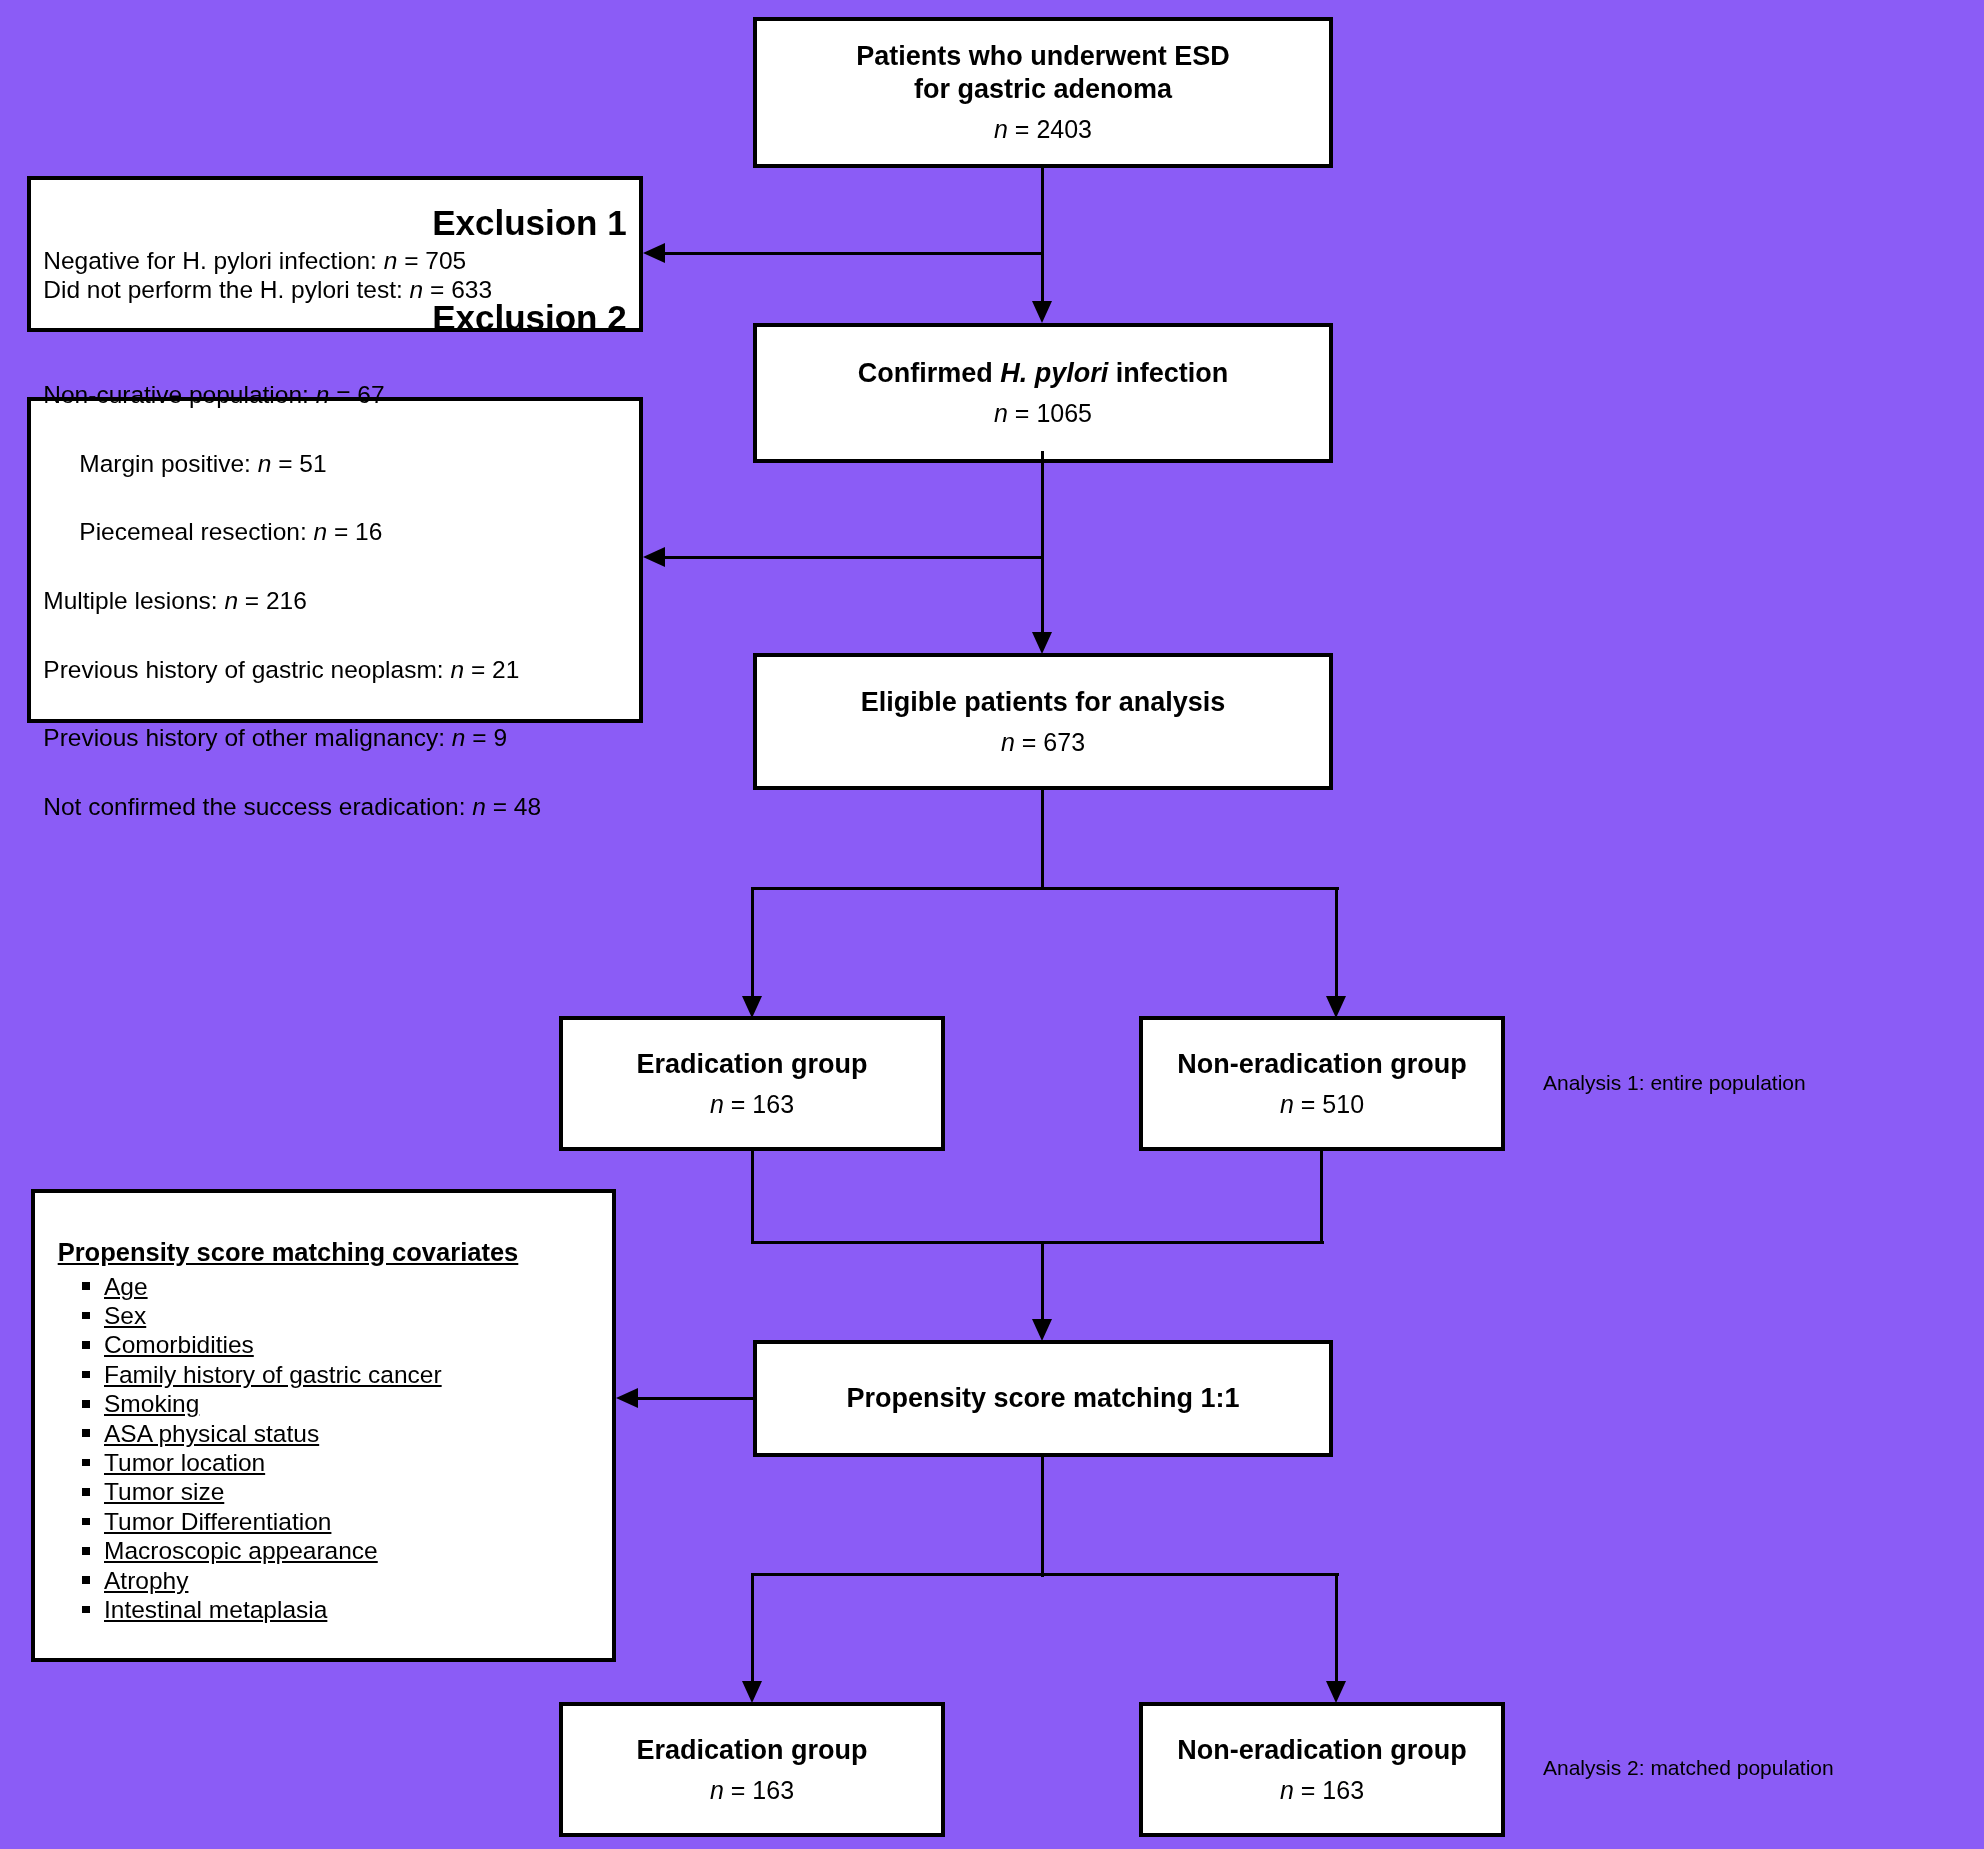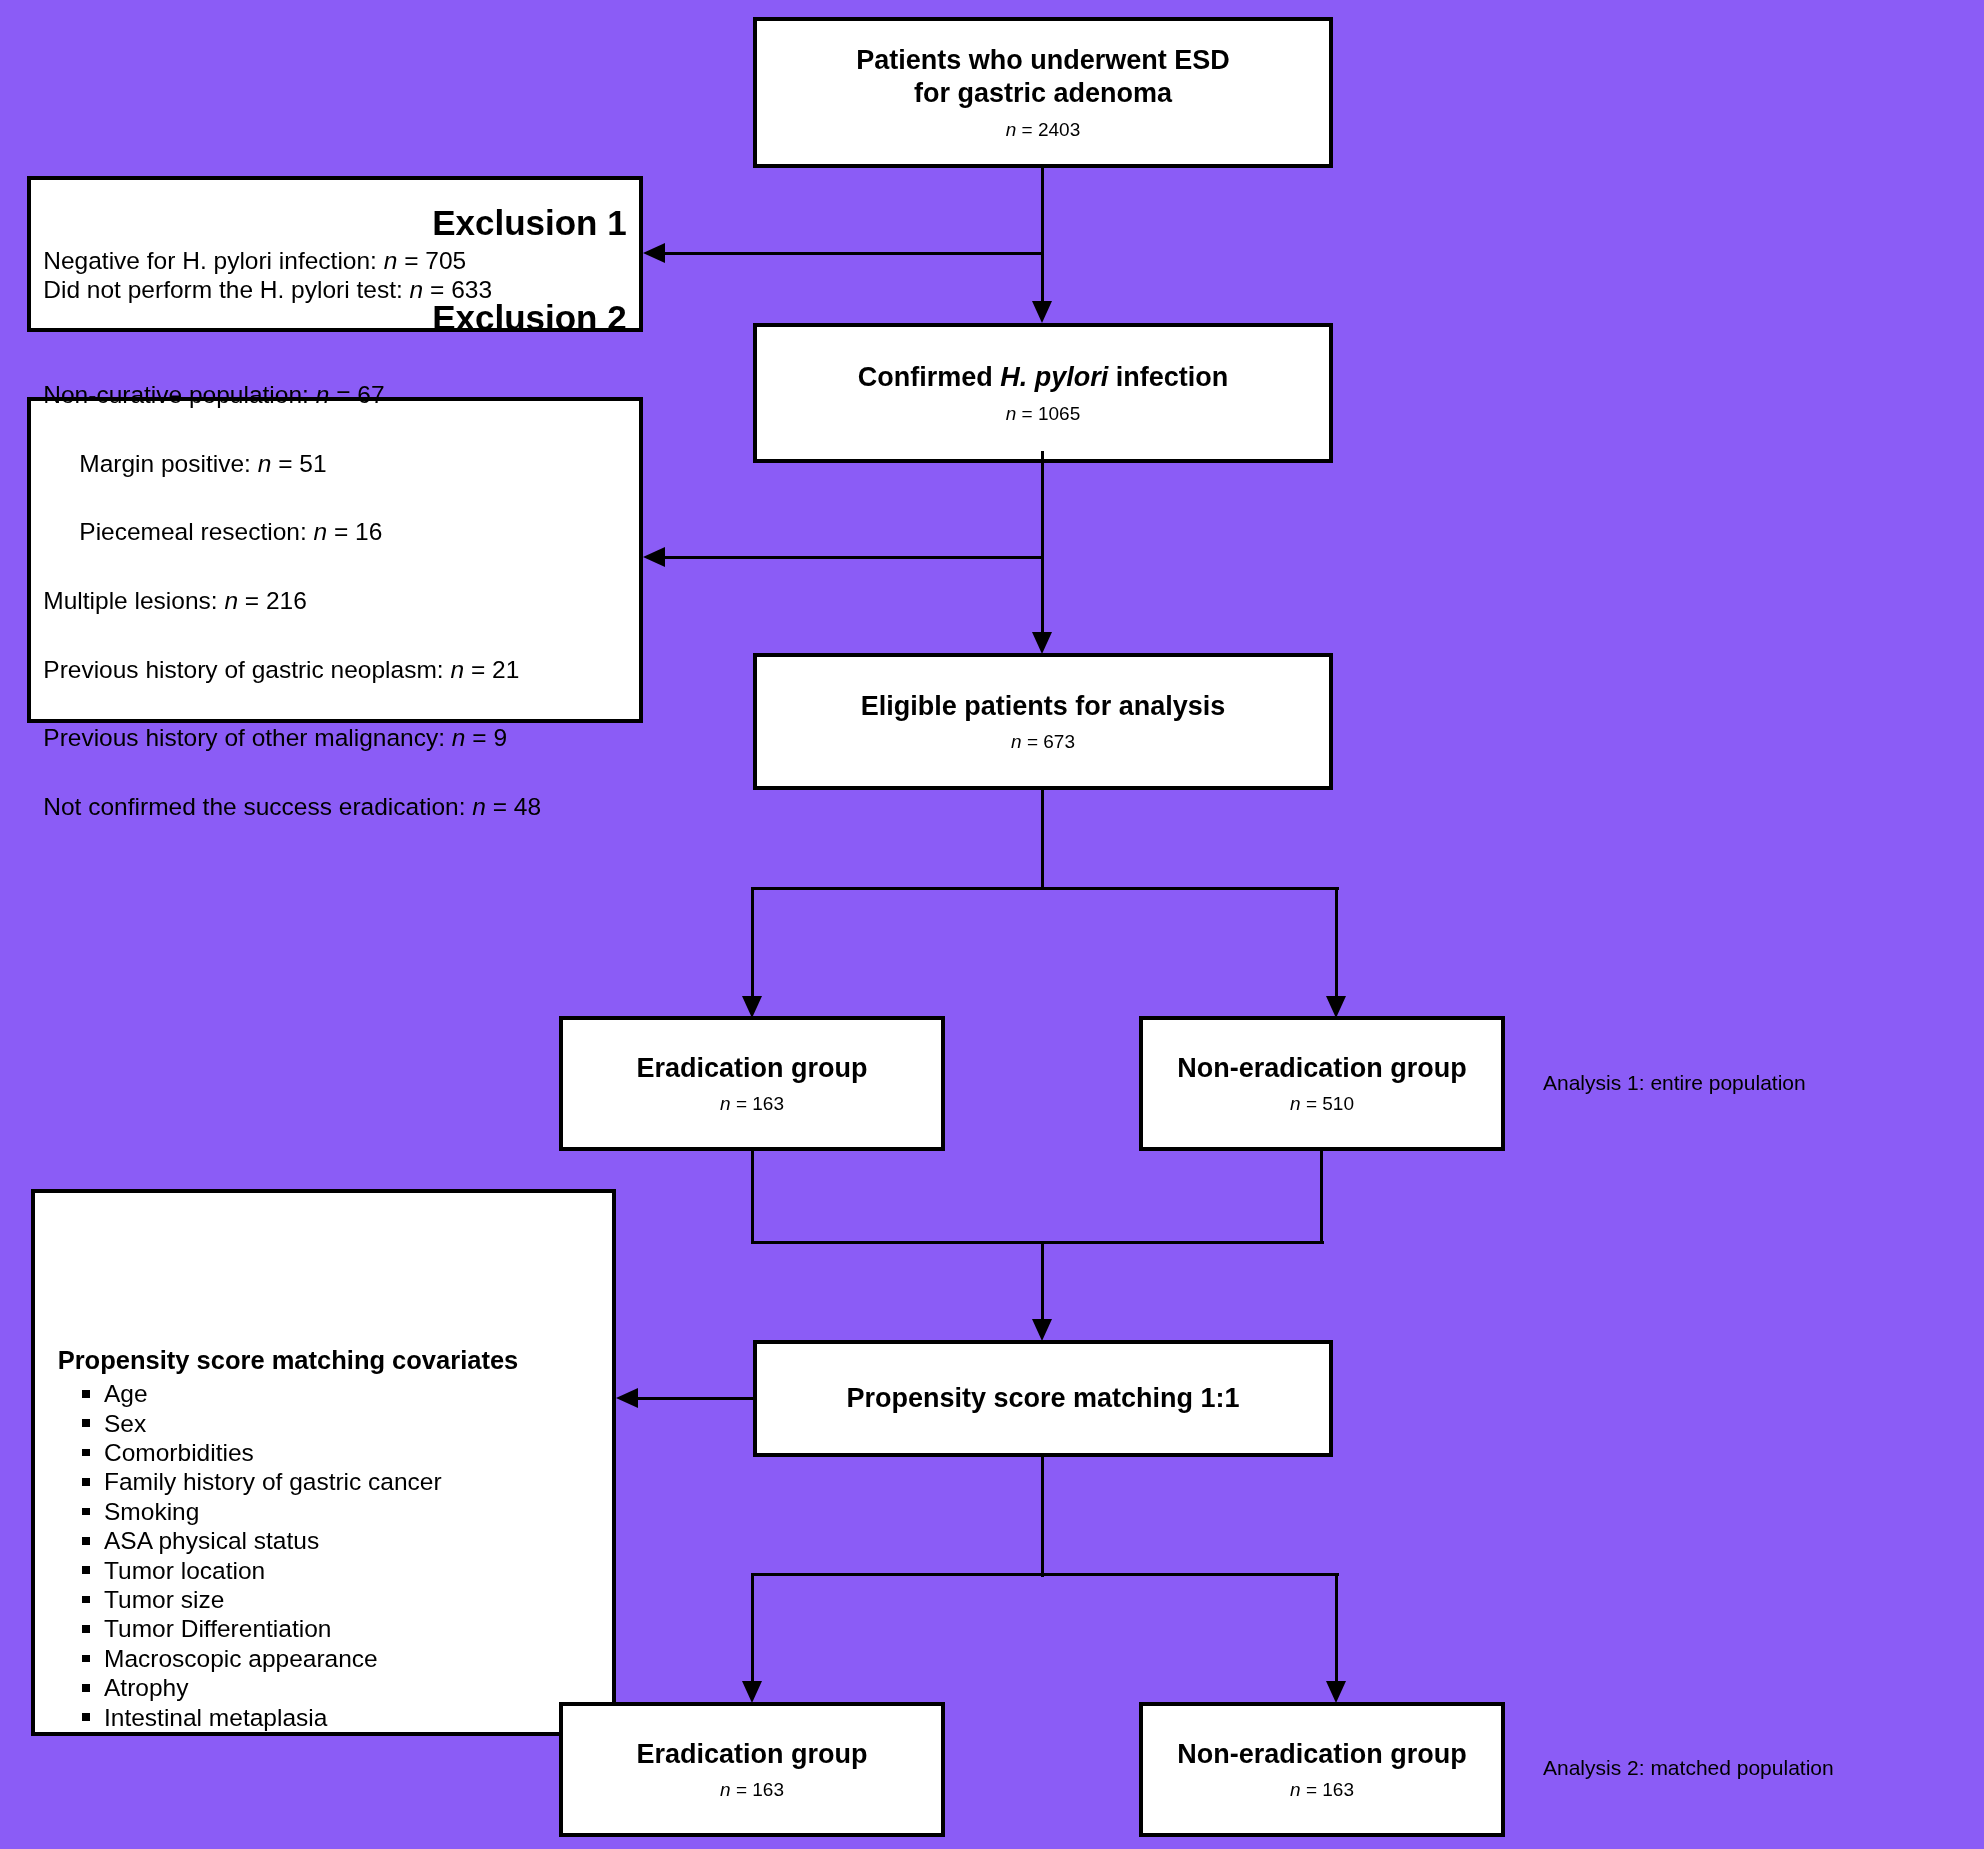--- a/index.html
+++ b/index.html
@@ -9,21 +9,21 @@
   .box{position:absolute;border:4.2px solid #000;background:#fff;box-sizing:border-box;
        display:flex;flex-direction:column;align-items:center;justify-content:center;}
   .box.left-align{align-items:flex-start;}
 
   .tline{width:100%;text-align:center;line-height:1.22;}
   .b   {font-weight:bold;}
   .it  {font-style:italic;}
 
   
   .fs-title{font-size:27px;}
-  .fs-body {font-size:19px;}
+  .fs-body {font-size:25px;}
   .fs-side {font-size:21px;}
 
   
   .vline{position:absolute;background:#000;width:3.3px;}
   .hline{position:absolute;background:#000;height:3.3px;}
 
   .arrow-down{position:absolute;width:0;height:0;
     border-left:10.4px solid transparent;border-right:10.4px solid transparent;
     border-top:22px solid #000;}
   .arrow-left{position:absolute;width:0;height:0;
@@ -152,21 +152,21 @@
   <div class="vline" style="left:1041px;top:1241px;height:94px;"></div>
   <div class="arrow-down" style="left:1032px;top:1319px;"></div>
 
   <div class="box" style="left:753px;top:1340px;width:580px;height:117px;">
     <div class="tline b fs-title">Propensity score matching 1:1</div>
   </div>
 
   <div class="hline" style="left:636px;top:1397px;width:120px;"></div>
   <div class="arrow-left" style="left:616px;top:1388px;"></div>
 
-  <div class="box left-align" style="left:31px;top:1189px;width:585px;height:547px;padding-top:11.3px;justify-content:flex-end;">
+  <div class="box left-align" style="left:31px;top:1189px;width:585px;height:473px;padding-top:11.3px;justify-content:center;text-decoration:underline;">
     <div class="cov-title">Propensity score matching covariates</div>
     <ul class="cov-list">
       <li><span class="bullet"></span><span>Age</span></li>
       <li><span class="bullet"></span><span>Sex</span></li>
       <li><span class="bullet"></span><span>Comorbidities</span></li>
       <li><span class="bullet"></span><span>Family history of gastric cancer</span></li>
       <li><span class="bullet"></span><span>Smoking</span></li>
       <li><span class="bullet"></span><span>ASA physical status</span></li>
       <li><span class="bullet"></span><span>Tumor location</span></li>
       <li><span class="bullet"></span><span>Tumor size</span></li>

